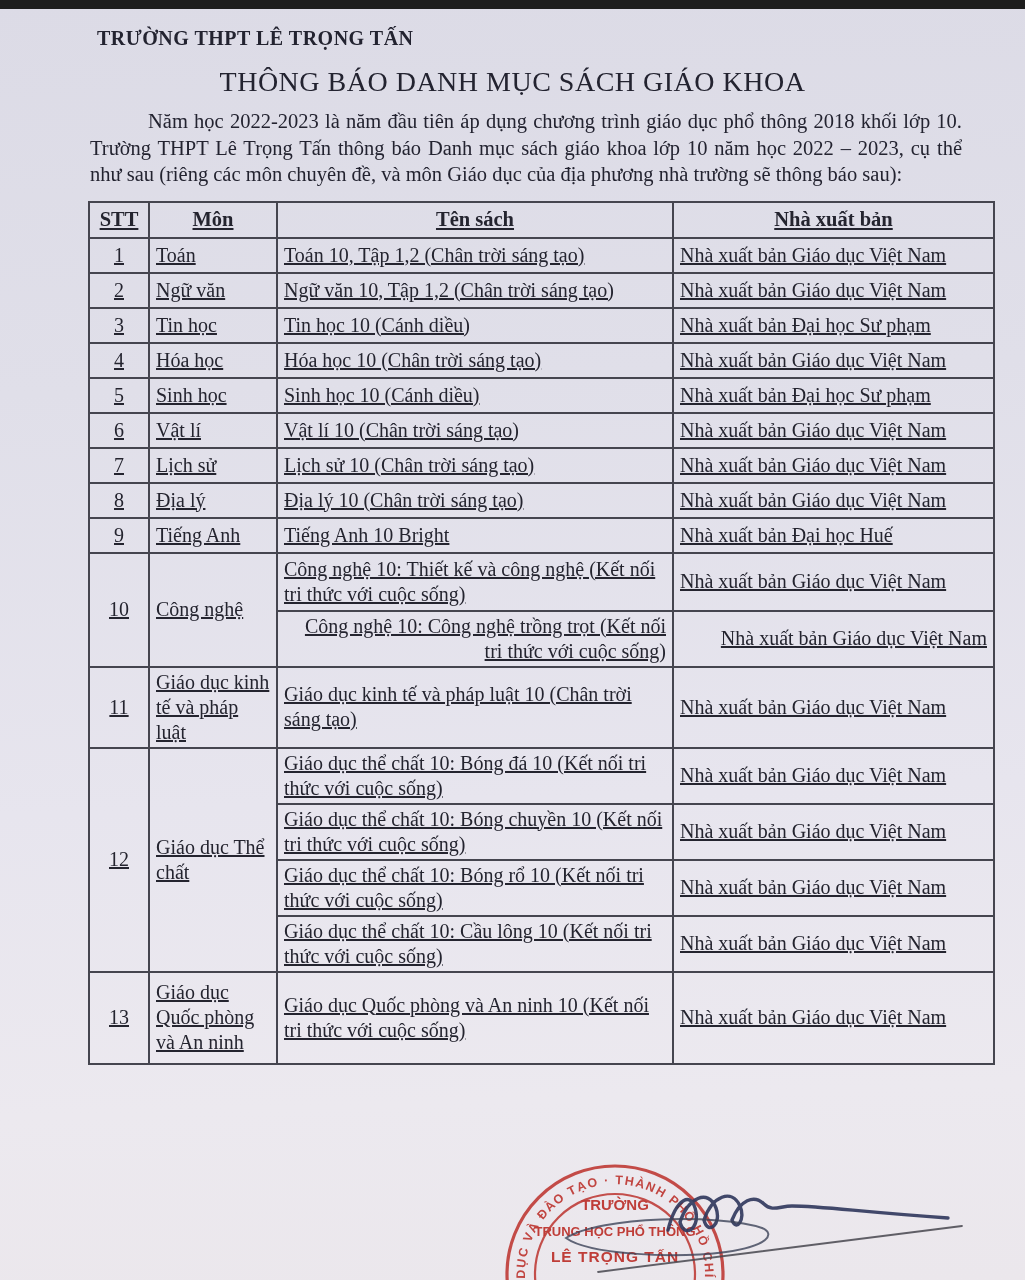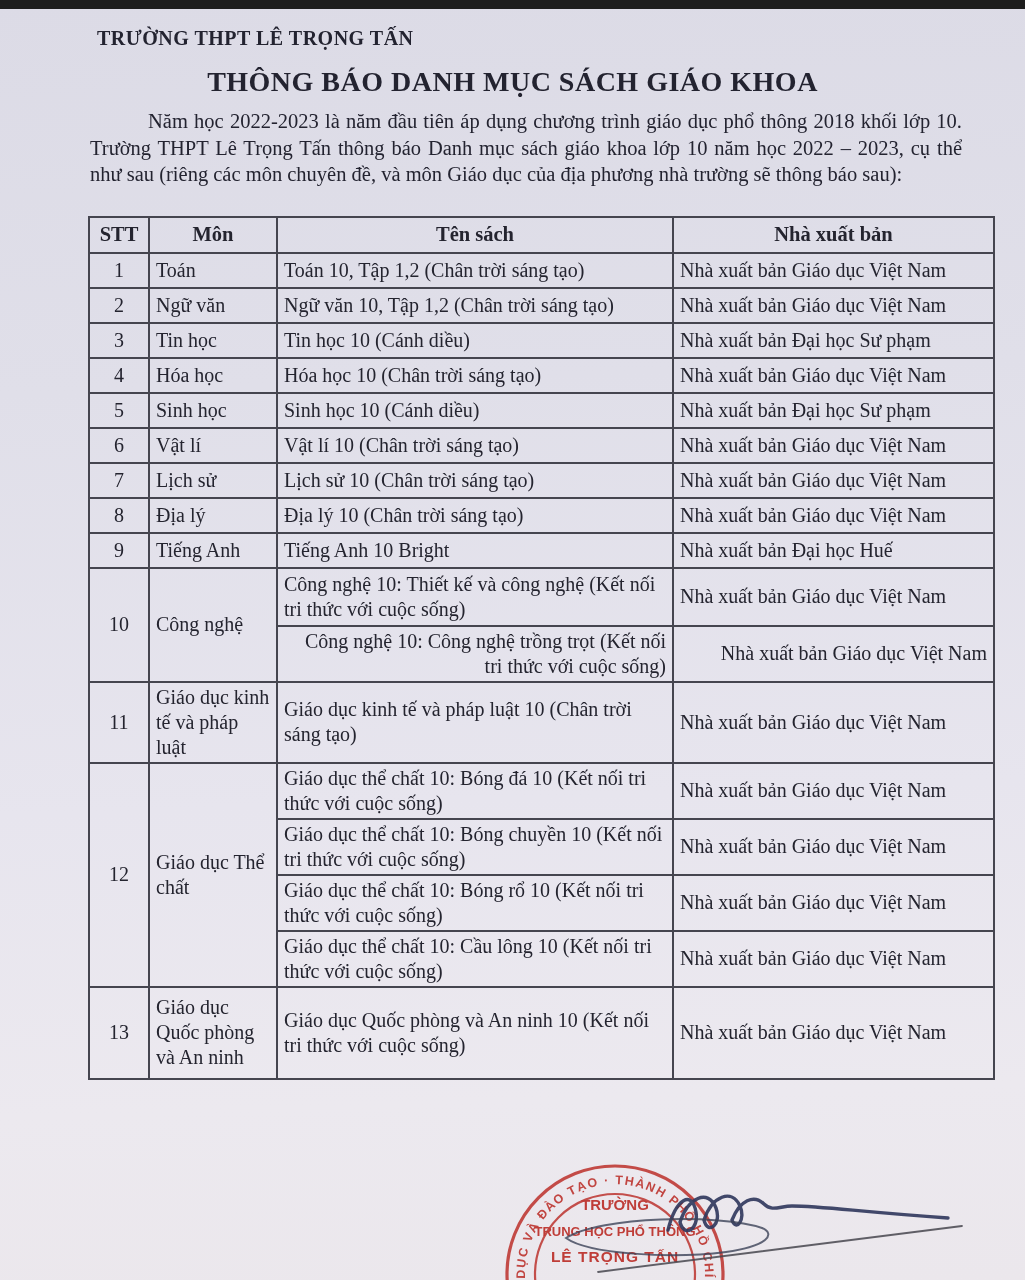--- a/index.html
+++ b/index.html
@@ -4,30 +4,30 @@
 <style>
   html,body{margin:0;padding:0;background:#111;}
   .photo{
     position:relative;width:1025px;height:1280px;overflow:hidden;
     background:linear-gradient(178deg,#dcdbe6 0%,#e0dfe9 30%,#e7e5ee 62%,#ece9ef 85%,#ebe7ec 100%);
     font-family:"Liberation Serif","DejaVu Serif",serif;color:#232330;
   }
   .topbar{position:absolute;top:0;left:0;width:100%;height:9px;background:#1d1d1d;}
   .page{position:relative;padding-top:27px;}
   .school-name{margin-left:97px;font-size:20px;font-weight:bold;letter-spacing:.5px;}
-  .doc-title{ text-align:center;font-weight:bold;font-size:28px;letter-spacing:.5px;}
+  .doc-title{ text-align:center;font-weight:normal;font-size:28px;letter-spacing:.5px;}
   .doc-title.l1{margin-top:16px;}
   .doc-title.l2{margin-top:6px;}
   .intro{
     width:872px;margin:10px 0 0 90px;font-size:20.5px;line-height:26.5px;
     text-align:justify;text-indent:58px;
   }
   table.booklist{
-    margin:28px 0 0 88px;border-collapse:collapse;table-layout:fixed;width:905px;
-    font-size:20px;color:#24242f;
+    margin:13px 0 0 88px;border-collapse:collapse;table-layout:fixed;width:905px;
+    font-size:20px;color:#24242f;text-decoration:underline;
   }
   table.booklist td,table.booklist th{
     border:2px solid #45454f;padding:2px 6px;overflow:hidden;
     font-weight:normal;vertical-align:middle;line-height:25px;
   }
   table.booklist th{font-weight:bold;text-align:center;height:30px;font-size:20.5px;}
   td.c-stt{text-align:center;}
   td.c-mon{padding-left:11px;}
   td.c-ten{padding-left:9px;}
   td.c-nxb{padding-left:9px;}

